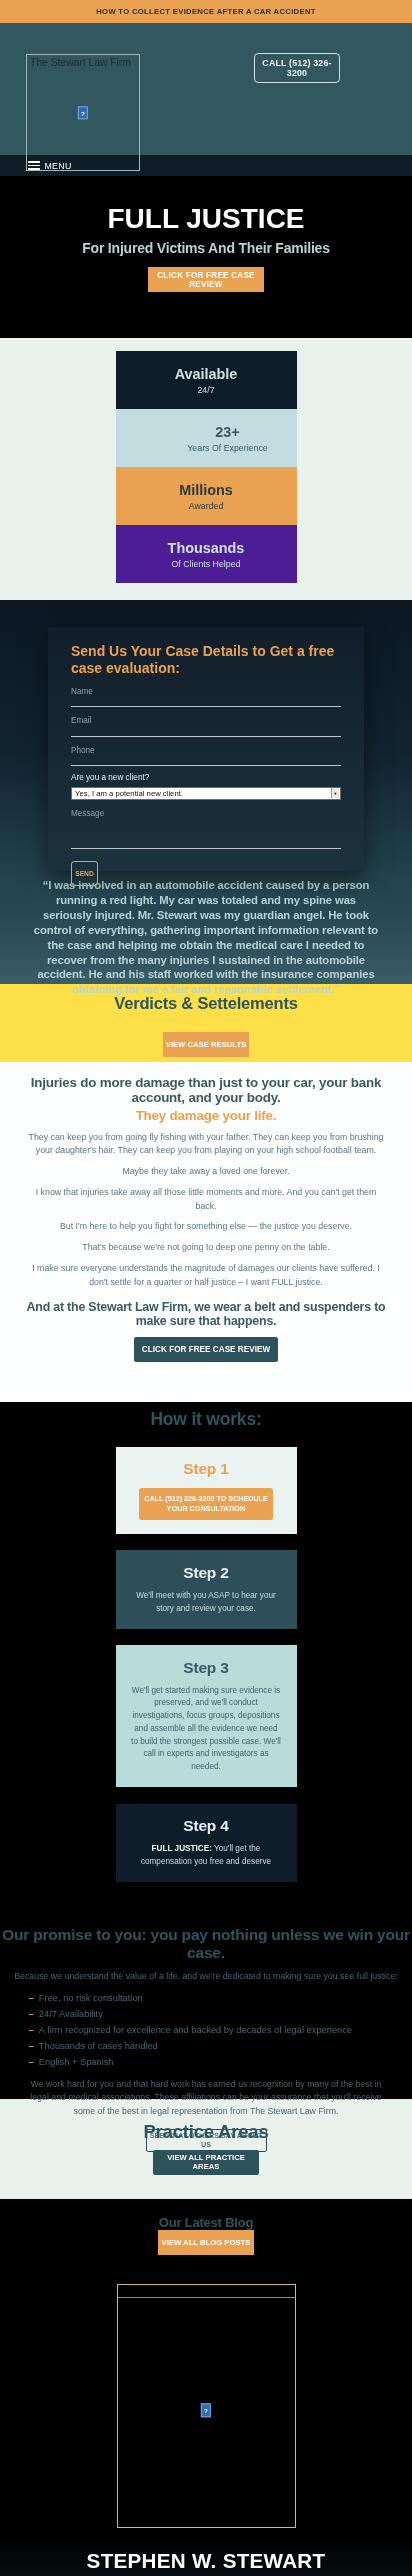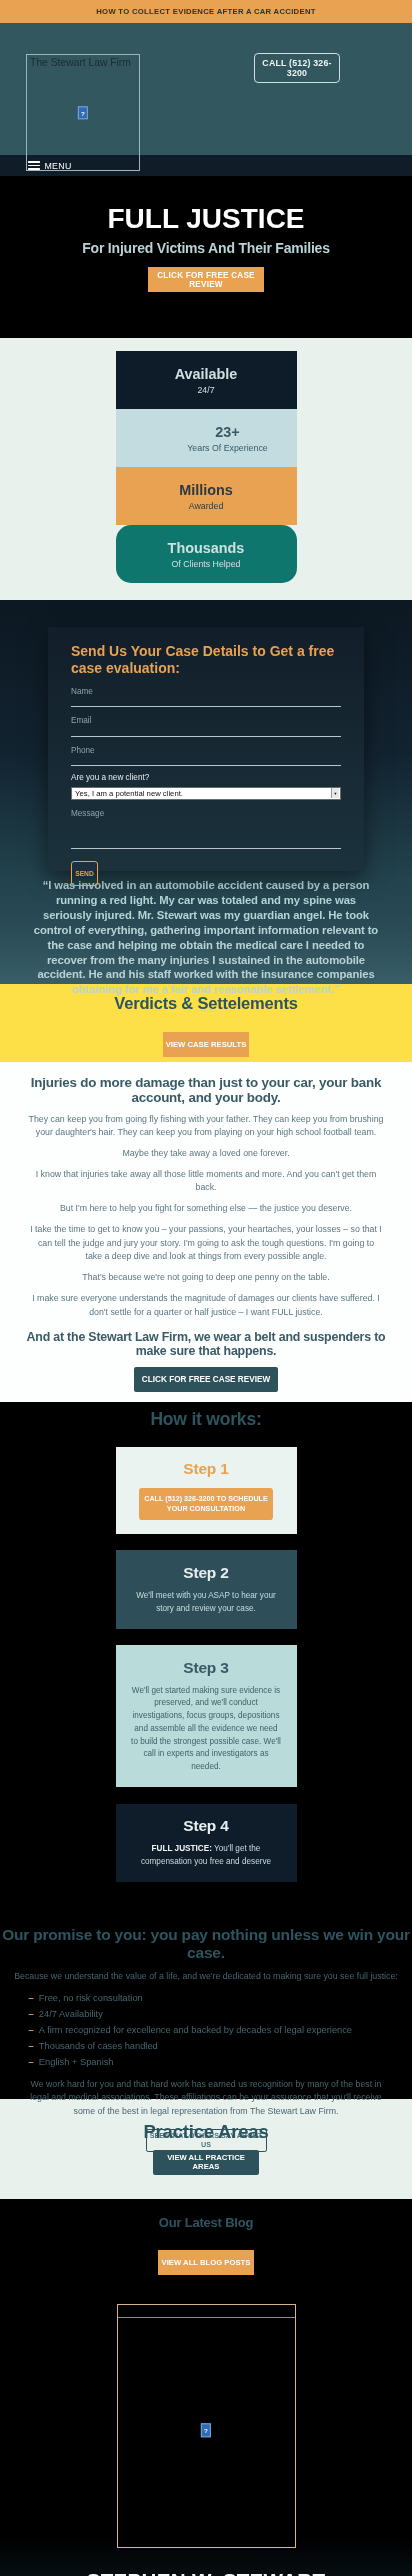--- a/index.html
+++ b/index.html
@@ -32,21 +32,21 @@
   .hero-cta { margin-top:11.3px; width:116px; height:25px; background:#e9a251; border:none; color:#fff; font-family:"Liberation Sans",sans-serif; font-size:8.2px; font-weight:bold; letter-spacing:0.2px; cursor:pointer; }
 
   
   .stats { height:262px; background:#e9f1ed; padding-top:13.4px; }
   .stat-card { width:181px; height:58px; margin:0 auto; display:flex; flex-direction:column; align-items:center; justify-content:center; text-align:center; }
   .stat-card .big { font-size:14.4px; font-weight:bold; line-height:1.2; }
   .stat-card .small { font-size:8.8px; margin-top:1px; }
   .stat-navy { background:#0e1c29; color:#cfe0e0; }
   .stat-blue { background:#c2dcdf; color:#3a5a66;padding-left:43px; }
   .stat-orange { background:#e9a251; color:#2d3a40; }
-  .stat-teal { background:#0f766e; color:#cfe0e0;border-radius:15px; }
+  .stat-teal { background:#4c1d95; color:#cfe0e0; }
 
   
   .form-section { height:384px; background:linear-gradient(180deg,#0c1822 0%, #122330 40%, #24454f 75%, #35596322 100%), linear-gradient(180deg,#0c1822,#3a5f69); }
   .form-card { width:316px; height:244px; margin:0 auto; position:relative; top:27px; background:linear-gradient(180deg,#121e29,#1b323d); box-shadow:0 7.2px 20.6px rgba(0,0,0,0.5); padding:15.5px 23px 0 23px; }
   .form-heading { color:#e9a251; font-size:14px; font-weight:bold; line-height:1.25; }
   .field-label { color:#8fa3ad; font-size:8.2px; margin-top:9.3px; }
   .field-input { width:100%; background:transparent; border:none; border-bottom:0.5px solid #b9c6cc; height:11.3px; color:#dfe9ec; font-size:7.7px; }
   .select-label { color:#e8eff1; font-size:8.2px; margin-top:7.2px; }
   .client-select { margin-top:4.1px; width:100%; height:13.4px; background:#ffffff; border:0.5px solid #6b6b6b; display:flex; align-items:center; justify-content:space-between; padding:0 1px 0 3.1px; cursor:pointer; }
   .client-select .val { color:#111; font-size:7.7px; }
@@ -100,21 +100,21 @@
   .practice-btn-orange { display:block; margin:2.1px auto 0 auto; width:104px; height:23px; background:#e9a251; border:none; color:#fff; font-family:"Liberation Sans",sans-serif; font-size:7.2px; font-weight:bold; cursor:pointer; }
 
   
   .practice { height:100px; background:#e9f1ed; text-align:center; padding-top:21.6px; }
   .practice h2 { color:#2d5560; font-size:18.5px; font-weight:bold; }
   .practice-btn { margin-top:7.2px; width:106px; height:25px; background:#2e525c; border:none; border-radius:2.1px; color:#fff; font-family:"Liberation Sans",sans-serif; font-size:7.7px; font-weight:bold; cursor:pointer; }
 
   
   .blog { height:585px; background:linear-gradient(180deg,#000 0%, #000 58%, #14303a 80%, #3c636d 100%); text-align:center; padding-top:15.5px; }
   .blog h2 { color:#2d5560; font-size:13px; font-weight:bold; }
-  .blog-btn { margin-top:20px; width:96px; height:25px; background:#e9a251; border:none; color:#fff; font-family:"Liberation Sans",sans-serif; font-size:7.7px; font-weight:bold; cursor:pointer; }
+  .blog-btn { margin-top:0; width:96px; height:25px; background:#e9a251; border:none; color:#fff; font-family:"Liberation Sans",sans-serif; font-size:7.7px; font-weight:bold; cursor:pointer; }
   .blog-card { width:179px; height:244px; margin:29px auto 0 auto; border:1px solid #d9b488; background:#000; position:relative; }
   .blog-card .inner-line { position:absolute; left:0; right:0; top:12px; height:0.5px; background:#8a8a8a; }
   .blog-card .bimg { position:absolute; left:50%; top:52%; transform:translate(-50%,-50%); }
   .ref-name { color:#ffffff; font-size:20.6px; font-weight:bold; margin-top:21.6px; letter-spacing:0.3px; }
   .ref-title { color:#9aa5ad; font-size:15px; font-weight:bold; margin-top:2.1px; }
 </style>
 </head>
 <body>
 
 <div class="notice-bar">
@@ -187,25 +187,25 @@
   </div>
 </div>
 
 <div class="verdicts">
   <h2 class="cond">Verdicts &amp; Settelements</h2>
   <button class="verdicts-btn">VIEW CASE RESULTS</button>
 </div>
 
 <div class="injuries">
   <div class="inj-h1 cond">Injuries do more damage than just to your car, your bank account, and your body.</div>
+  <div class="inj-h2 cond">They damage your life.</div>
   <p class="inj-p">They can keep you from going fly fishing with your father. They can keep you from brushing your daughter's hair. They can keep you from playing on your high school football team.</p>
   <p class="inj-p">Maybe they take away a loved one forever.</p>
   <p class="inj-p">I know that injuries take away all those little moments and more. And you can't get them back.</p>
   <p class="inj-p">But I'm here to help you fight for something else — the justice you deserve.</p>
-  <p class="inj-p">I take the time to get to know you – your passions, your heartaches, your losses – so that I can tell the judge and jury your story. I'm going to ask the tough questions. I'm going to take a deep dive and look at things from every possible angle.</p>
   <p class="inj-p">That's because we're not going to deep one penny on the table.</p>
   <p class="inj-p">I make sure everyone understands the magnitude of damages our clients have suffered. I don't settle for a quarter or half justice – I want FULL justice.</p>
   <div class="inj-close cond">And at the Stewart Law Firm, we wear a belt and suspenders to make sure that happens.</div>
   <button class="inj-cta">CLICK FOR FREE CASE REVIEW</button>
 </div>
 
 <div class="how">
   <h2 class="cond">How it works:</h2>
 
   <div class="step-card step-mint">

